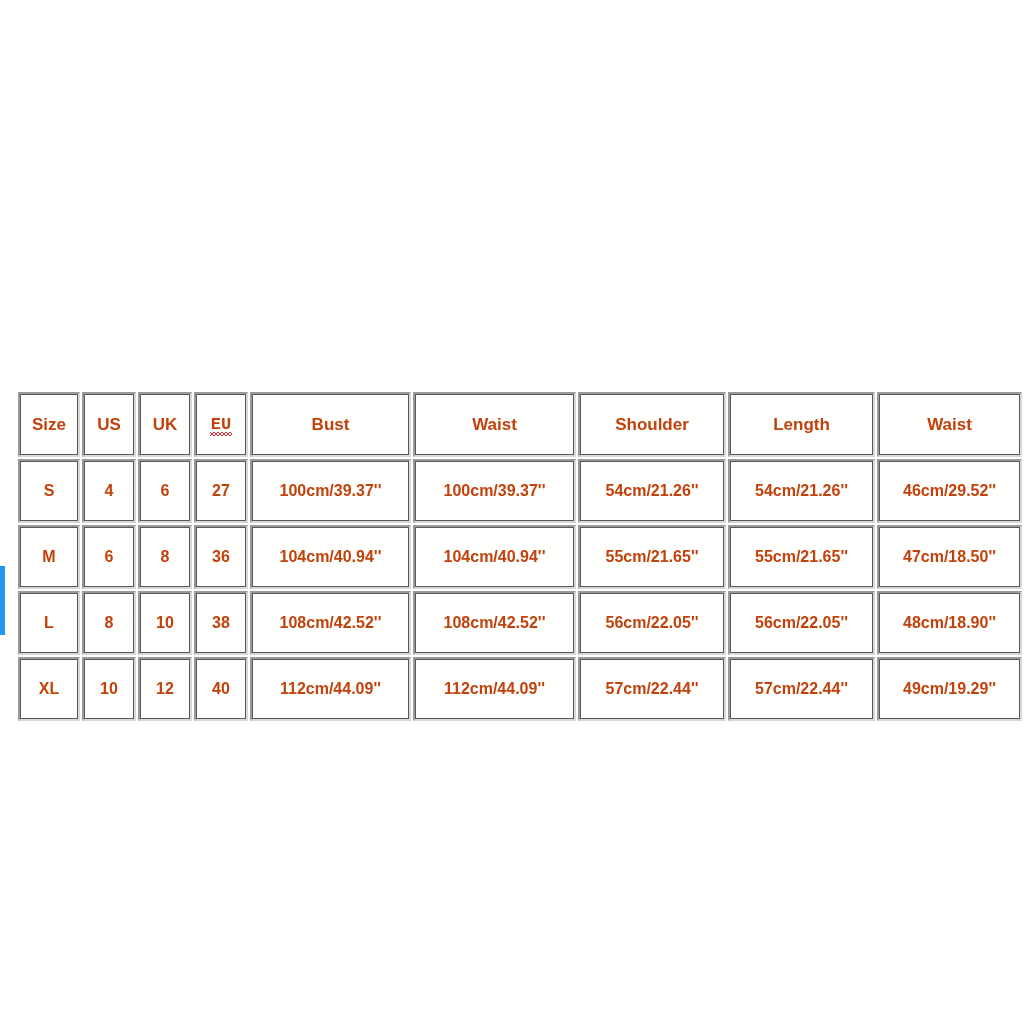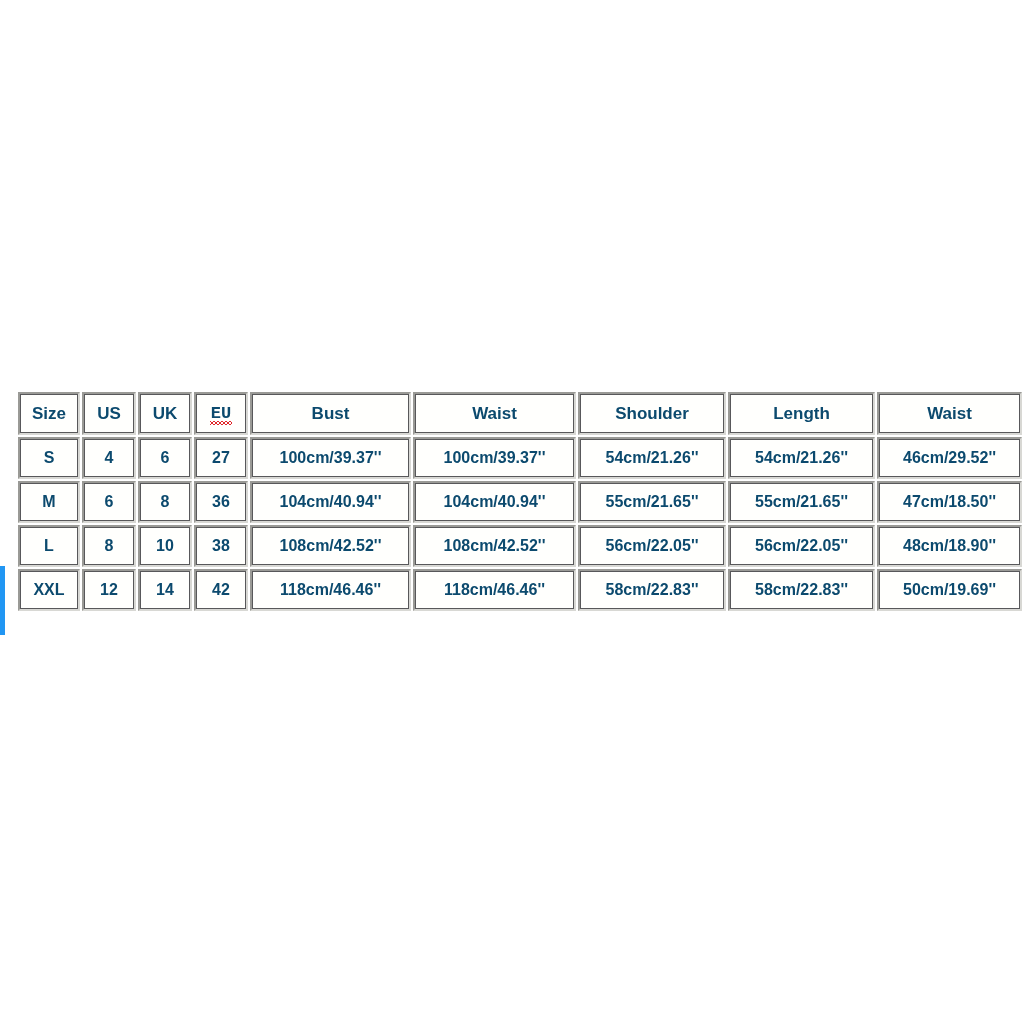--- a/index.html
+++ b/index.html
@@ -41,25 +41,25 @@
     background: #ffffff;
   }
 
   table.size-chart td,
   table.size-chart th {
     background: #fffffd;
     border: 2px solid;
     border-color: #9a9a96 #d8d8d4 #d8d8d4 #9a9a96;
     outline: 1px solid #58585a;
     outline-offset: -3px;
-    color: #0c4a6e;
+    color: #c2410c;
     font-weight: bold;
     text-align: center;
     vertical-align: middle;
-    padding: 1px;
+    padding: 12px;
     height: 36px;
     line-height: 36px;
     white-space: nowrap;
     overflow: hidden;
   }
 
   table.size-chart th {
     font-size: 17px;
   }
 
@@ -158,25 +158,25 @@
         <td>8</td>
         <td>10</td>
         <td>38</td>
         <td>108cm/42.52''</td>
         <td>108cm/42.52''</td>
         <td>56cm/22.05''</td>
         <td>56cm/22.05''</td>
         <td>48cm/18.90''</td>
       </tr>
       <tr>
-        <td>XXL</td>
+        <td>XL</td>
+        <td>10</td>
         <td>12</td>
-        <td>14</td>
-        <td>42</td>
-        <td>118cm/46.46''</td>
-        <td>118cm/46.46''</td>
-        <td>58cm/22.83''</td>
-        <td>58cm/22.83''</td>
-        <td>50cm/19.69''</td>
+        <td>40</td>
+        <td>112cm/44.09''</td>
+        <td>112cm/44.09''</td>
+        <td>57cm/22.44''</td>
+        <td>57cm/22.44''</td>
+        <td>49cm/19.29''</td>
       </tr>
     </tbody>
   </table>
 </div>
 
 </body></html>

